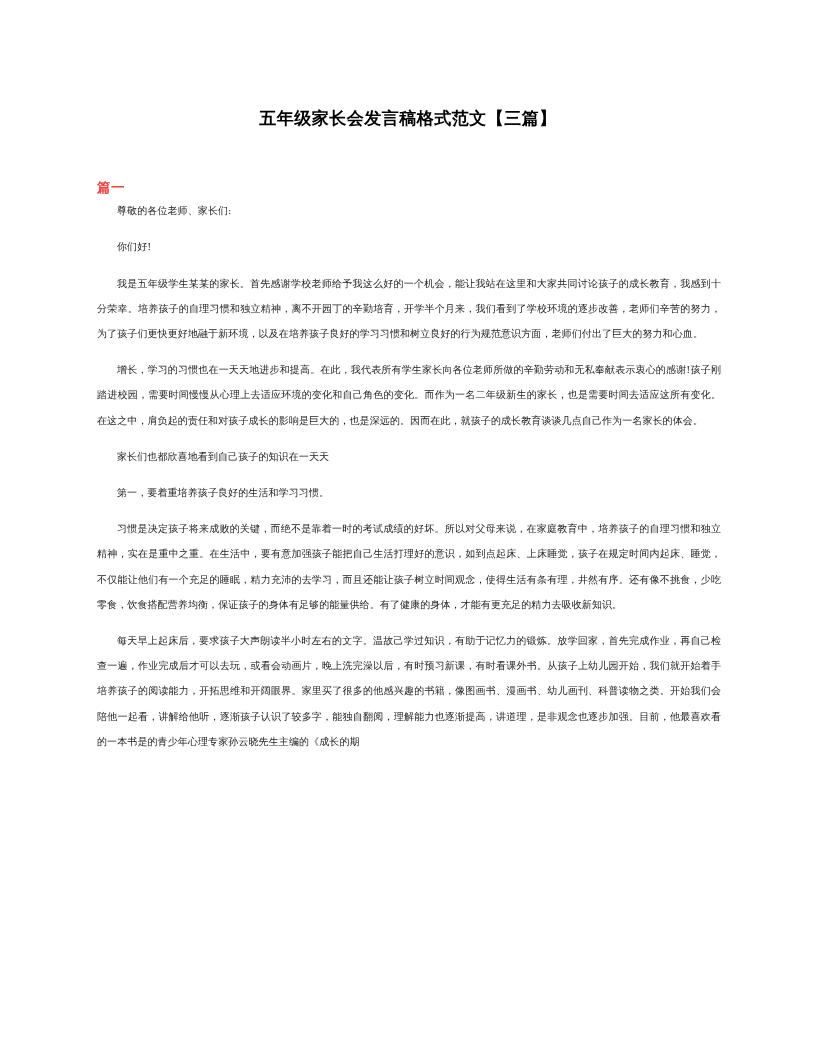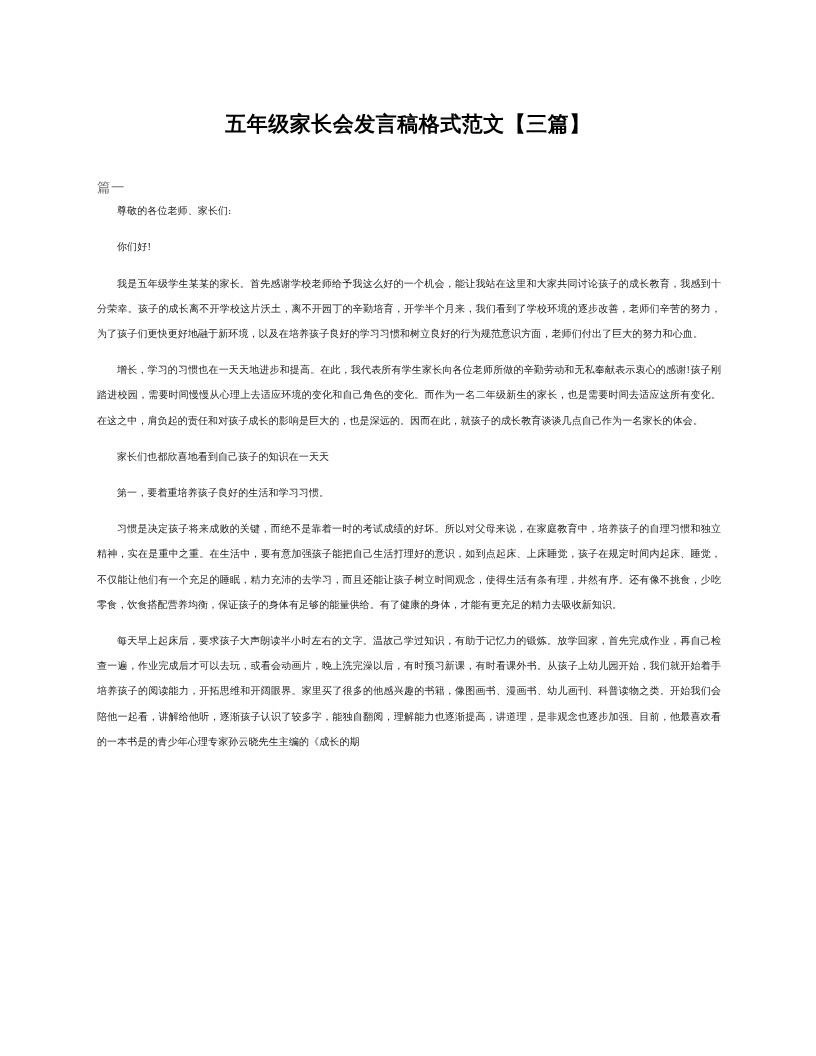--- a/index.html
+++ b/index.html
@@ -20,36 +20,36 @@
     height: 1056px;
     background: #ffffff;
     box-sizing: border-box;
   }
   .doc-title {
     position: absolute;
     top: 96px;
     left: 0;
     width: 816px;
     text-align: center;
-    font-size: 21px;
+    font-size: 17px;
     font-weight: bold;
     letter-spacing: 0.5px;
     line-height: 1.3;
     color: #000000;
   }
   .body-block {
     position: absolute;
     top: 178px;
     left: 97px;
     width: 624px;
   }
   .section-marker {
     font-size: 13.5px;
-    font-weight: normal;
-    color: #737373;
+    font-weight: bold;
+    color: #ef4444;
     line-height: 1.35;
     margin: 0 0 2px 0;
     letter-spacing: 0.5px;
   }
   p.para {
     margin: 0 0 11px 0;
     font-size: 10px;
     line-height: 25.2px;
     text-align: justify;
     text-justify: inter-ideograph;
@@ -69,21 +69,21 @@
   <h1 class="doc-title">五年级家长会发言稿格式范文【三篇】</h1>
 
   <div class="body-block">
 
     <div class="section-marker">篇一</div>
 
     <p class="para">尊敬的各位老师、家长们:</p>
 
     <p class="para">你们好!</p>
 
-    <p class="para">我是五年级学生某某的家长。首先感谢学校老师给予我这么好的一个机会，能让我站在这里和大家共同讨论孩子的成长教育，我感到十分荣幸。孩子的成长离不开学校这片沃土，离不开园丁的辛勤培育，开学半个月来，我们看到了学校环境的逐步改善，老师们辛苦的努力，为了孩子们更快更好地融于新环境，以及在培养孩子良好的学习习惯和树立良好的行为规范意识方面，老师们付出了巨大的努力和心血。</p>
+    <p class="para">我是五年级学生某某的家长。首先感谢学校老师给予我这么好的一个机会，能让我站在这里和大家共同讨论孩子的成长教育，我感到十分荣幸。培养孩子的自理习惯和独立精神，离不开园丁的辛勤培育，开学半个月来，我们看到了学校环境的逐步改善，老师们辛苦的努力，为了孩子们更快更好地融于新环境，以及在培养孩子良好的学习习惯和树立良好的行为规范意识方面，老师们付出了巨大的努力和心血。</p>
 
     <p class="para">增长，学习的习惯也在一天天地进步和提高。在此，我代表所有学生家长向各位老师所做的辛勤劳动和无私奉献表示衷心的感谢!孩子刚踏进校园，需要时间慢慢从心理上去适应环境的变化和自己角色的变化。而作为一名二年级新生的家长，也是需要时间去适应这所有变化。在这之中，肩负起的责任和对孩子成长的影响是巨大的，也是深远的。因而在此，就孩子的成长教育谈谈几点自己作为一名家长的体会。</p>
 
     <p class="para">家长们也都欣喜地看到自己孩子的知识在一天天</p>
 
     <p class="para">第一，要着重培养孩子良好的生活和学习习惯。</p>
 
     <p class="para">习惯是决定孩子将来成败的关键，而绝不是靠着一时的考试成绩的好坏。所以对父母来说，在家庭教育中，培养孩子的自理习惯和独立精神，实在是重中之重。在生活中，要有意加强孩子能把自己生活打理好的意识，如到点起床、上床睡觉，孩子在规定时间内起床、睡觉，不仅能让他们有一个充足的睡眠，精力充沛的去学习，而且还能让孩子树立时间观念，使得生活有条有理，井然有序。还有像不挑食，少吃零食，饮食搭配营养均衡，保证孩子的身体有足够的能量供给。有了健康的身体，才能有更充足的精力去吸收新知识。</p>
 
 

